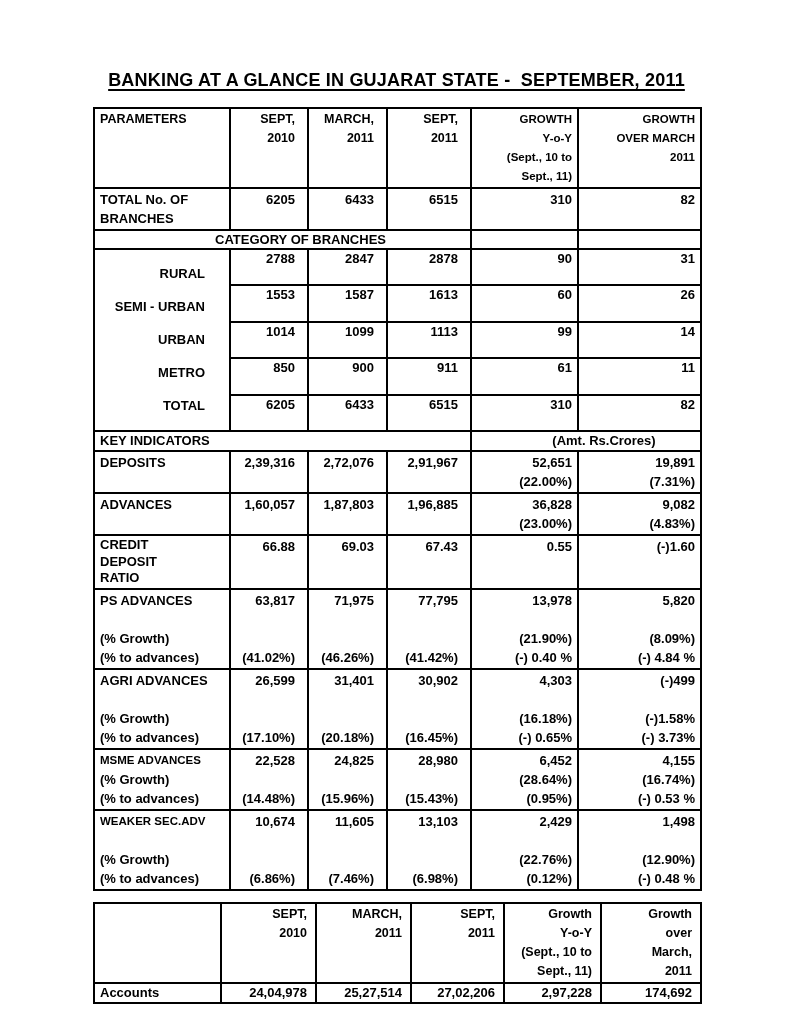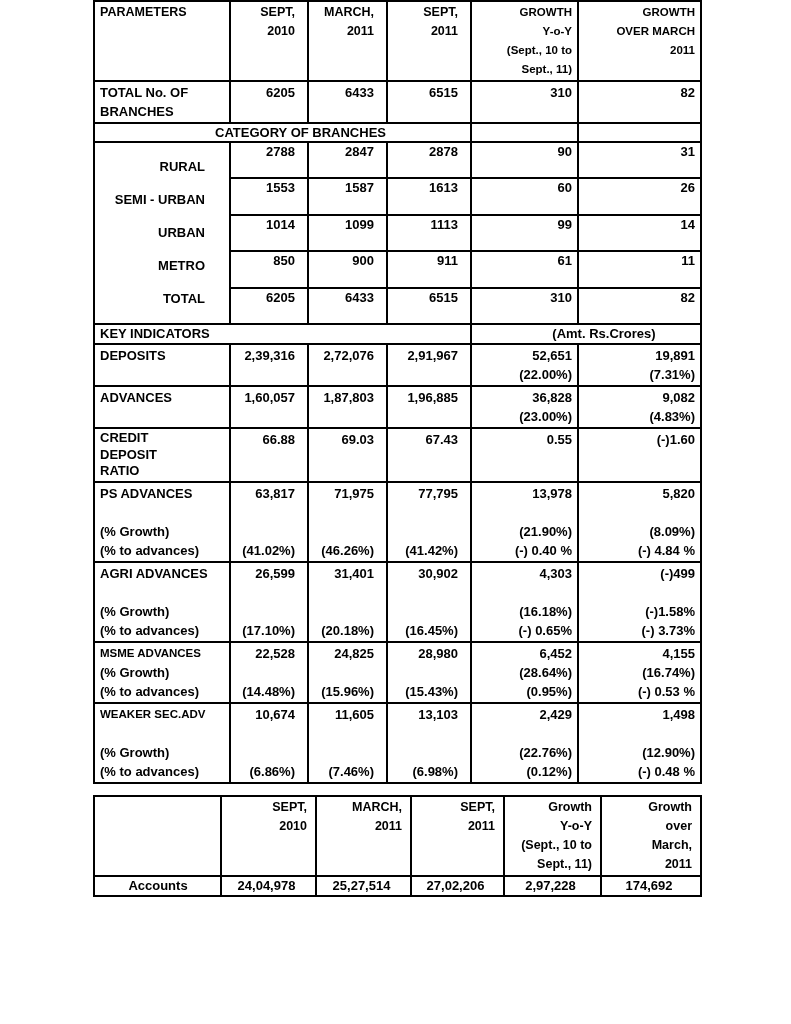--- a/index.html
+++ b/index.html
@@ -64,27 +64,28 @@
   .cat-lbls { padding: 0; }
   .cat-lbls div {
     height: 18px; line-height: 17px;
     text-align: right; padding-right: 24px;
     font-size: 13px;
   }
   
   .t2 { margin-top: 11px; }
   .r-t2title td { height: 21px; line-height: 19px; font-size: 15px; }
   .r-t2head  { height: 76px; }
-  .r-t2data td { height: 18px; line-height: 16px; text-align: center; }
+  .r-t2data td { height: 18px; line-height: 16px; }
 </style>
 </head>
 <body>
 
 <div class="content">
 
+  <h1 class="title">BANKING AT A GLANCE IN GUJARAT STATE -  SEPTEMBER, 2011</h1>
 
   <table class="t1">
     <colgroup>
       <col style="width:136px">
         <col style="width:78px">
         <col style="width:79px">
       <col style="width:84px">
         <col style="width:107px">
         <col style="width:123px">
     </colgroup>

